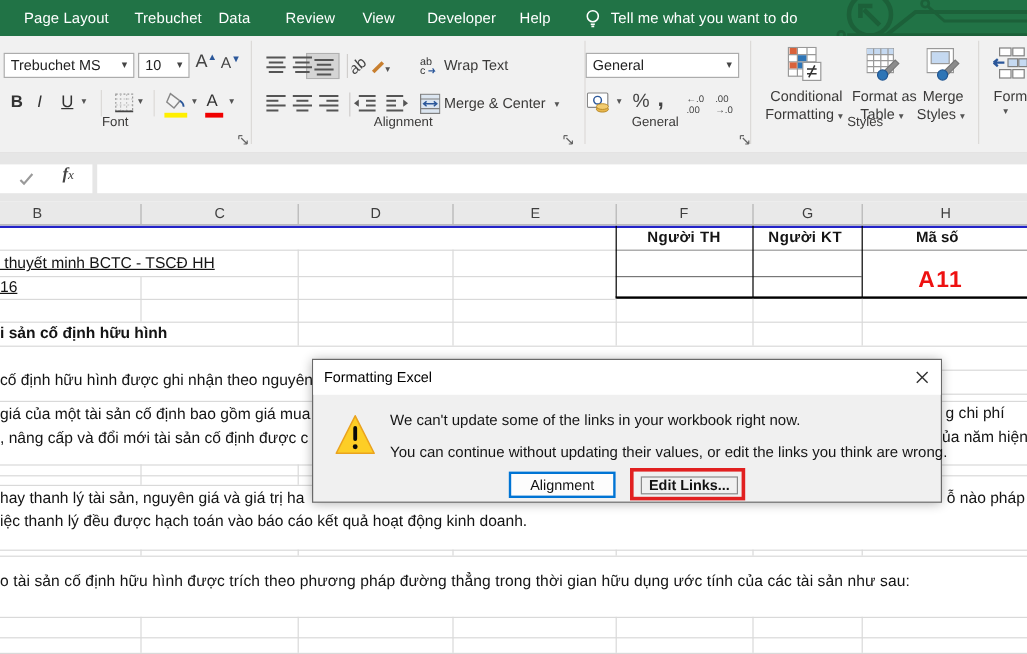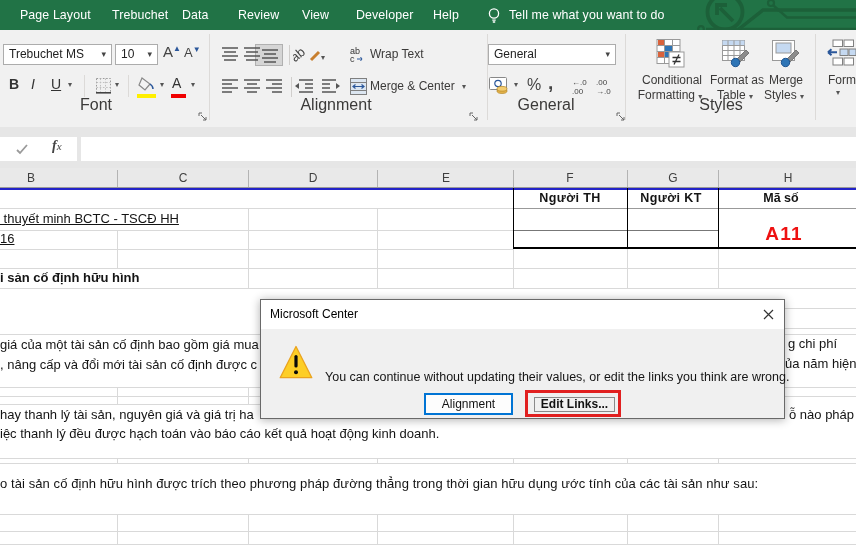--- a/index.html
+++ b/index.html
@@ -6,21 +6,21 @@
   body{width:856px;height:545px;overflow:hidden;position:relative;
        font-family:"Liberation Sans", sans-serif;background:#fff;}
   .abs{position:absolute;}
   
   #tabbar{position:absolute;left:0;top:0;width:856px;height:30px;background:#217346;overflow:hidden;}
   #tabbar .tab{position:absolute;top:0;height:30px;line-height:31px;color:#fff;font-size:12.4px;letter-spacing:0.1px;}
   
   #ribbon{position:absolute;left:0;top:30px;width:856px;height:97px;background:#f1f1f1;
           border-bottom:1px solid #d5d2cf;overflow:hidden;}
   .gdiv{position:absolute;top:4px;height:86px;width:1px;background:#dcdad8;}
-  .glabel{position:absolute;top:66px;font-size:16px;color:#3b3a39;transform:translateX(-50%);}
+  .glabel{position:absolute;top:66px;font-size:11px;color:#3b3a39;transform:translateX(-50%);}
   .combo{position:absolute;background:#fff;border:1px solid #acacac;box-sizing:border-box;
          font-size:12px;color:#222;line-height:19px;padding-left:5px;}
   .combo .da{position:absolute;right:5px;top:50%;transform:translateY(-55%);color:#444;font-size:9px;line-height:9px;}
   .launch{position:absolute;width:11px;height:11px;}
   .rtxt{position:absolute;font-size:12px;color:#3b3a39;white-space:nowrap;}
   .bigtxt{position:absolute;font-size:12px;color:#3b3a39;text-align:center;transform:translateX(-50%);white-space:nowrap;}
   
   #fxzone{position:absolute;left:0;top:127px;width:856px;height:41px;background:#e6e6e6;}
   
   #chead{position:absolute;left:0;top:168px;width:856px;height:20px;background:#e9e9e9;border-bottom:1px solid #9a9a9a;box-sizing:border-box;}
@@ -300,39 +300,41 @@
   <div class="vl" style="left:627px;top:326px;height:30px;"></div>
   <div class="vl" style="left:718px;top:326px;height:30px;"></div>
 
   <div class="ct ctu" style="left:0;top:23px;">&nbsp;thuyết minh BCTC - TSCĐ HH</div>
   <div class="ct ctu" style="left:0;top:43px;">16</div>
   <div class="ct cb cc" style="left:570px;top:3px;font-size:12.5px;letter-spacing:0.4px;">Người TH</div>
   <div class="ct cb cc" style="left:671px;top:3px;font-size:12.5px;letter-spacing:0.4px;">Người KT</div>
   <div class="ct cb cc" style="left:781px;top:3px;font-size:12.5px;">Mã số</div>
   <div class="ct cb cc" style="left:784px;top:35px;font-size:19px;letter-spacing:1.2px;color:#ee1111;">A11</div>
   <div class="ct cb" style="left:0;top:82px;font-size:13px;">i sản cố định hữu hình</div>
+  <div class="ct" style="left:0;top:121px;">cố định hữu hình được ghi nhận theo nguyên</div>
   <div class="ct" style="left:0;top:149px;">giá của một tài sản cố định bao gồm giá mua</div>
   <div class="ct" style="left:788px;top:148px;">g chi phí</div>
   <div class="ct" style="left:0;top:169px;">, nâng cấp và đổi mới tài sản cố định được c</div>
   <div class="ct" style="left:785px;top:168px;">ủa năm hiện</div>
   <div class="ct" style="left:0;top:219px;">hay thanh lý tài sản, nguyên giá và giá trị ha</div>
   <div class="ct" style="left:789px;top:219px;">ỗ nào pháp</div>
   <div class="ct" style="left:0;top:238px;">iệc thanh lý đều được hạch toán vào báo cáo kết quả hoạt động kinh doanh.</div>
   <div class="ct" style="left:0;top:288px;letter-spacing:0.08px;">o tài sản cố định hữu hình được trích theo phương pháp đường thẳng trong thời gian hữu dụng ước tính của các tài sản như sau:</div>
 </div>
 
 <div id="dlg">
   <div id="dlgtitle">
-      <span>Microsoft Center</span>
+      <span>Formatting Excel</span>
     </div>
   <svg class="abs" style="left:502px;top:9px;" width="11" height="11" viewBox="0 0 11 11">
       <path d="M1 1 L10 10 M10 1 L1 10" stroke="#333" stroke-width="1.2" fill="none"></path>
     </svg>
   <svg class="abs" style="left:18px;top:45px;" width="34" height="35" viewBox="0 0 34 35">
     <path d="M17 1.5 L32.8 32.7 L1.2 32.7 Z" fill="#fdce26" stroke="#eaa31f" stroke-width="1.3" stroke-linejoin="round"></path>
     <rect x="15.4" y="10" width="3.2" height="12.5" rx="1.6" fill="#0a0a0a"></rect>
     <circle cx="17" cy="27.3" r="2" fill="#0a0a0a"></circle>
   </svg>
+  <div class="dmsg" style="top:43px;">We can't update some of the links in your workbook right now.</div>
   <div class="dmsg" style="top:70px;">You can continue without updating their values, or edit the links you think are wrong.</div>
   <div class="btn" style="left:163px;top:93px;width:89px;height:22px;background:#fdfdfd;border:2px solid #0074d4;line-height:18px;">Alignment</div>
   <div class="btn" style="left:273px;top:97px;width:81px;height:15px;background:#f0f0f0;border:1px solid #8a8a8a;line-height:13px;font-weight:600;">Edit Links...</div>
 </div>
 <div class="abs" style="left:525px;top:390px;width:96px;height:27px;border:3.5px solid #e12020;box-sizing:border-box;"></div>
 
 </body></html>

